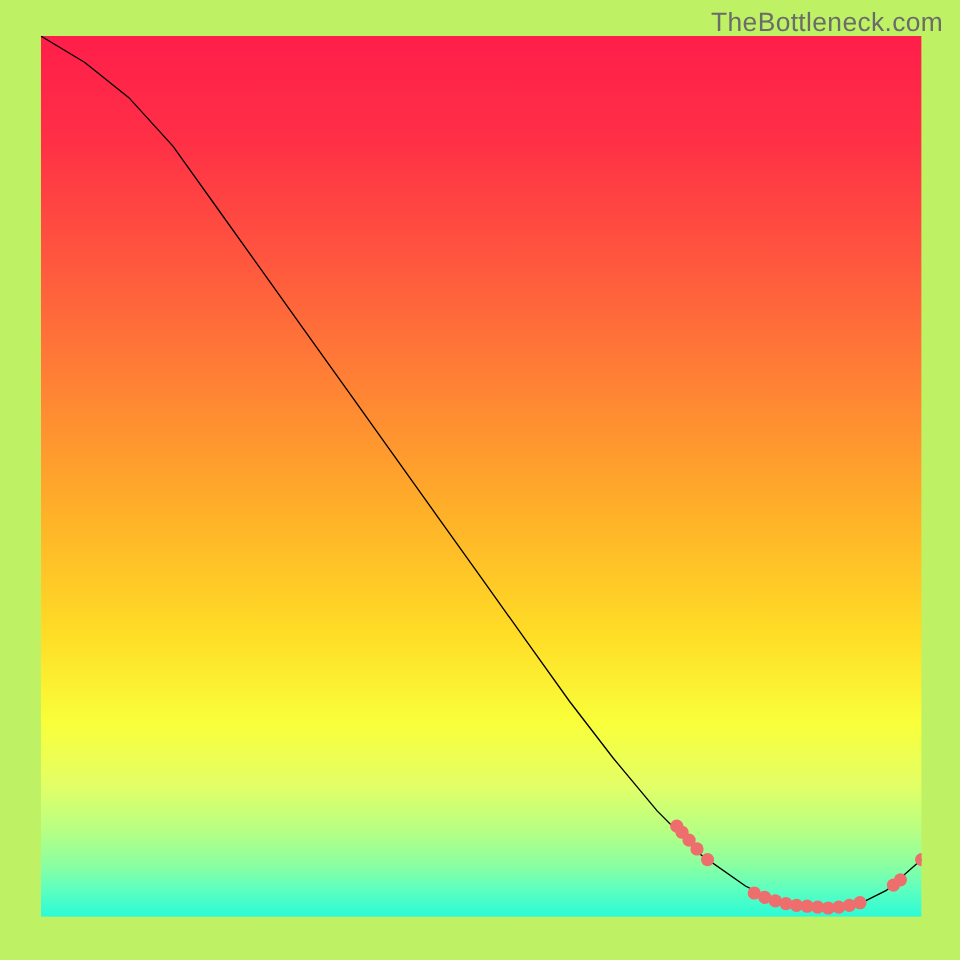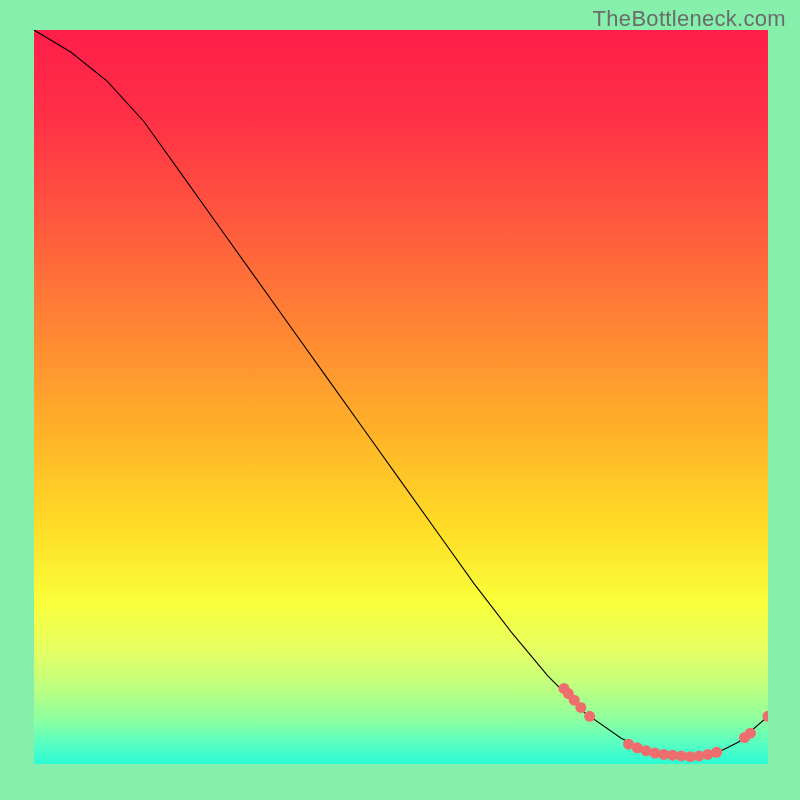--- a/index.html
+++ b/index.html
@@ -8,21 +8,21 @@
     width: 800px;
     height: 800px;
     background: #000;
     overflow: hidden;
     font-family: Arial, Helvetica, sans-serif;
   }
   .frame {
     position: relative;
     width: 800px;
     height: 800px;
-    background: #86efac;
+    background: #bef264;
   }
   .watermark {
     position: absolute;
     top: 6px;
     right: 14px;
     color: #6b6b6b;
     font-size: 22px;
     font-weight: 500;
     letter-spacing: 0.3px;
     z-index: 5;

